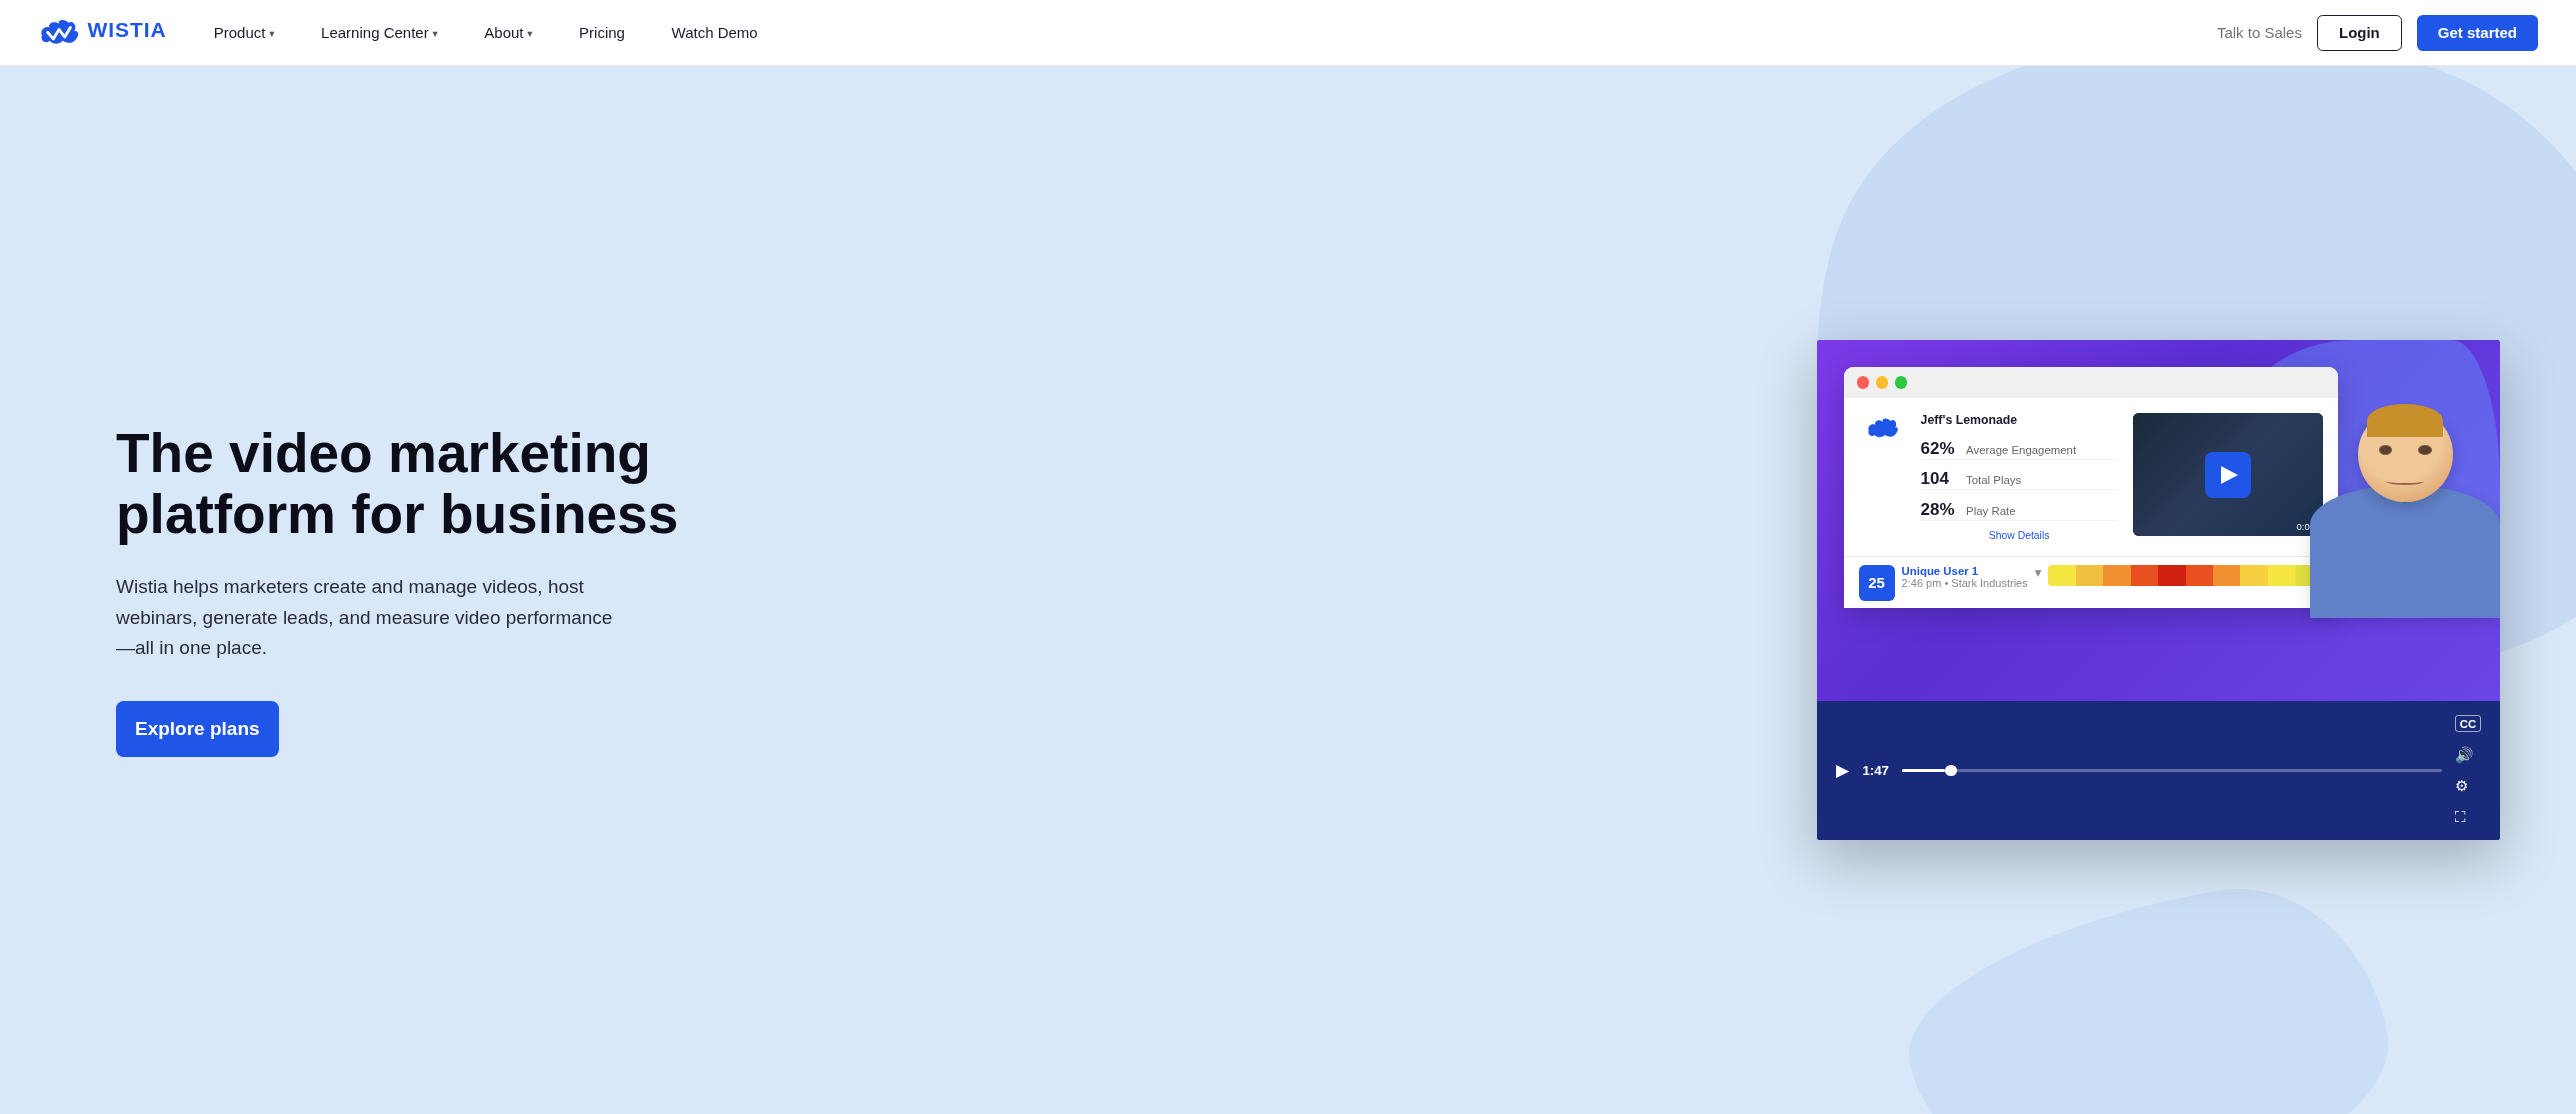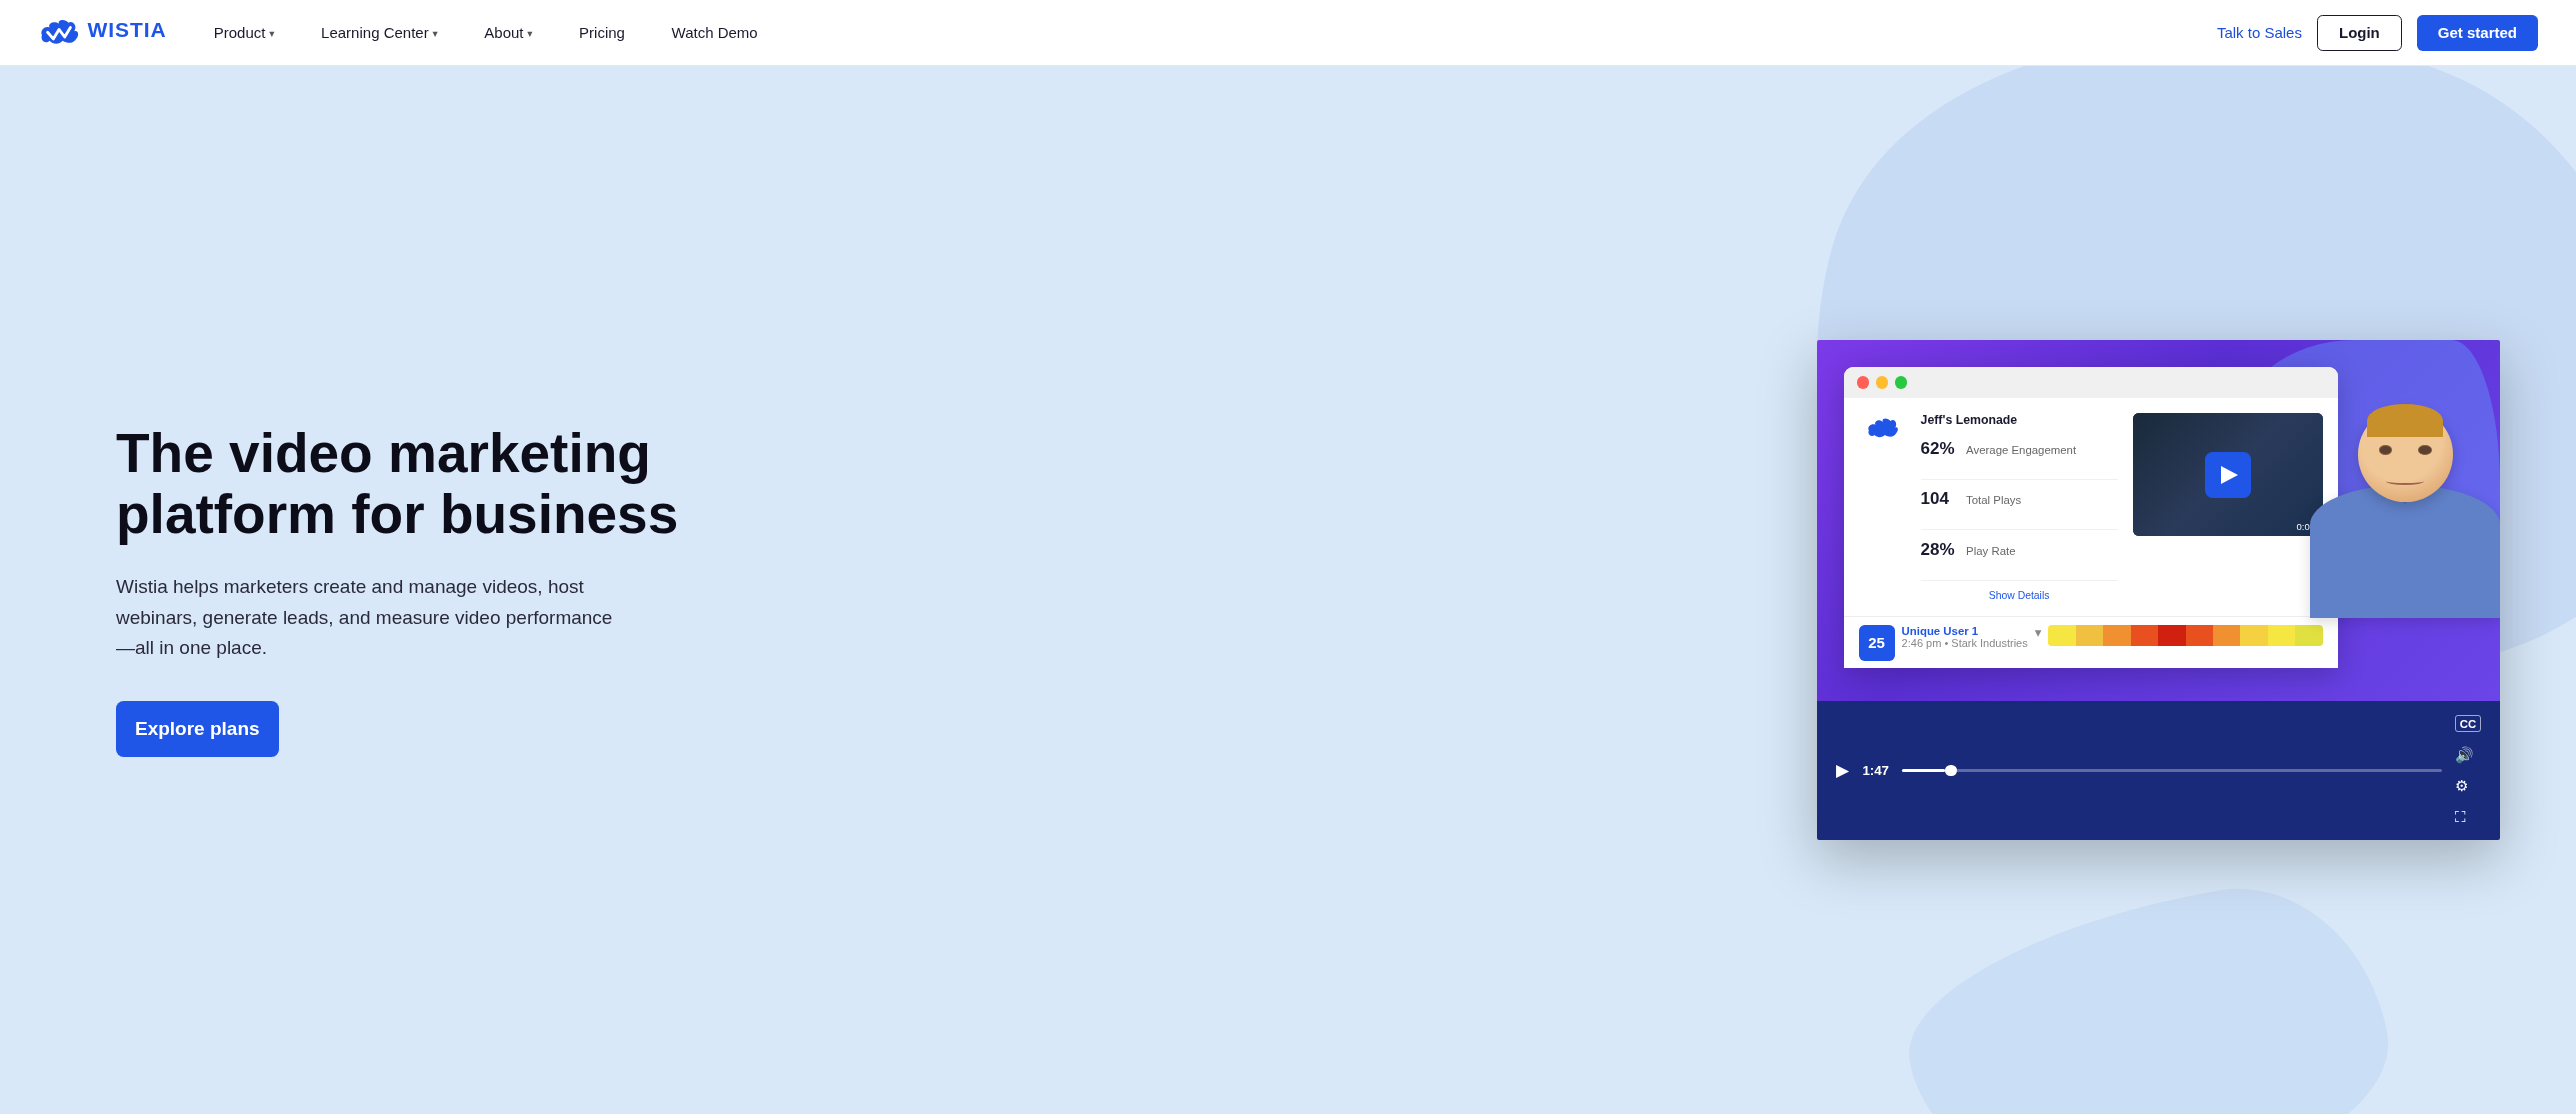--- a/index.html
+++ b/index.html
@@ -49,21 +49,21 @@
       font-size: 10.4px;
       color: #555;
     }
     .nav-right {
       display: flex;
       align-items: center;
       gap: 15px;
     }
     .nav-talk {
       font-size: 15px;
-      color: #1d4ed8;
+      color: #737373;
       font-weight: 500;
       cursor: pointer;
       text-decoration: none;
     }
     .nav-login {
       padding: 8.5px 21px;
       border: 1.9px solid #1a1a2e;
       border-radius: 5.7px;
       font-size: 15px;
       font-weight: 600;
@@ -236,21 +236,21 @@
       font-weight: 700;
       color: #1a1a2e;
       margin-bottom: 11.4px;
     }
     .mac-stat-row {
       display: flex;
       align-items: baseline;
       gap: 9.5px;
       margin-bottom: 9.5px;
       border-bottom: 0.9px solid #f0f0f0;
-      padding-bottom: 20px;
+      padding-bottom: 0;
     }
     .mac-stat-row:last-of-type { border-bottom: none; }
     .mac-stat-value {
       font-size: 17px;
       font-weight: 800;
       color: #1a1a2e;
       min-width: 36px;
     }
     .mac-stat-label {
       font-size: 11.4px;

